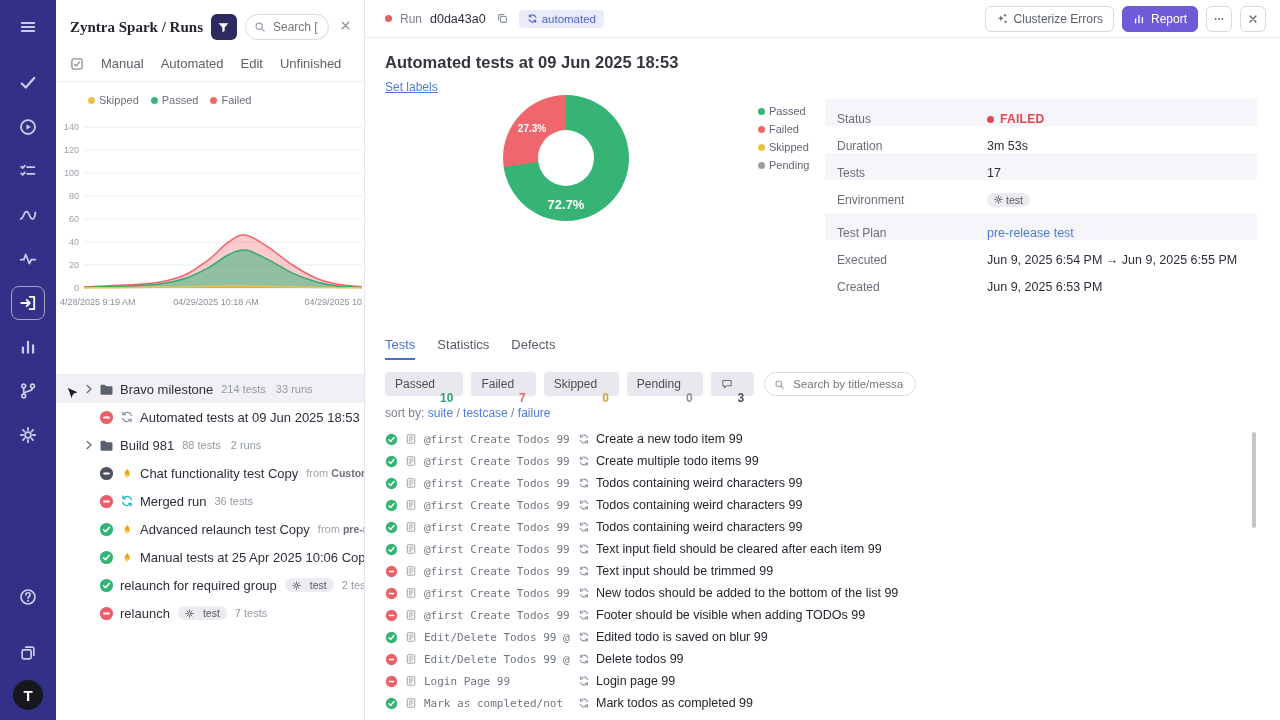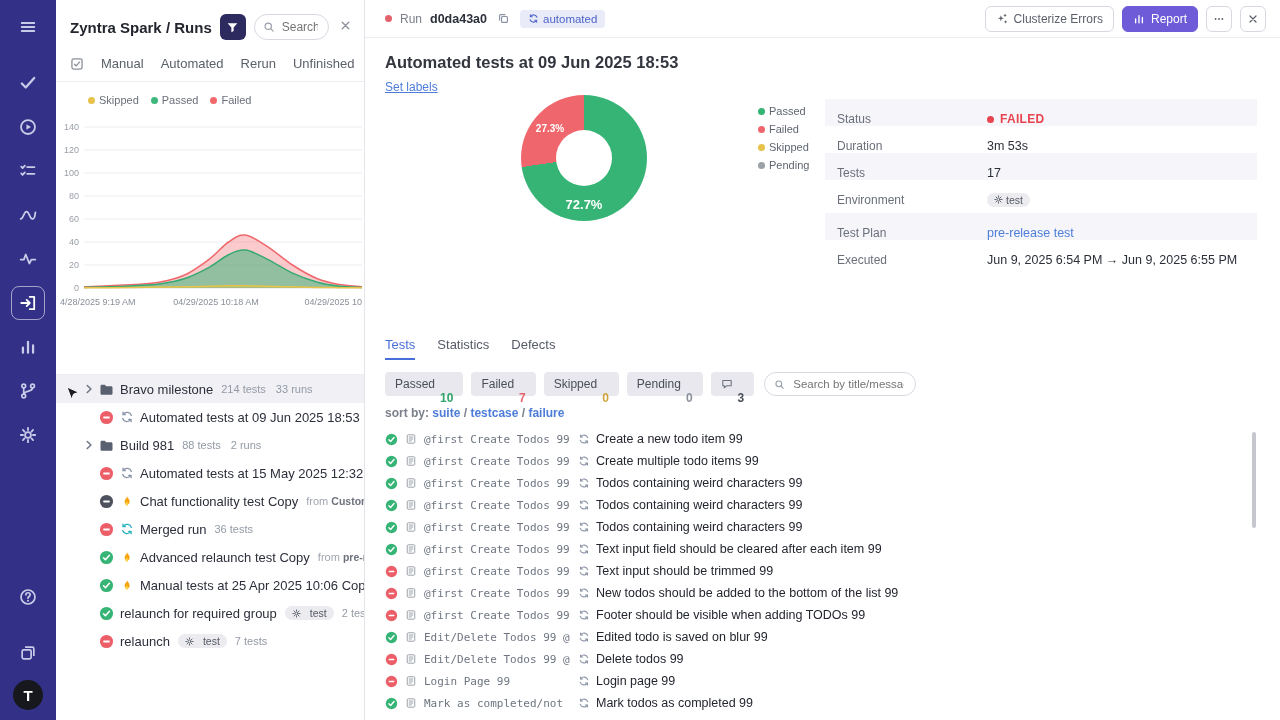--- a/index.html
+++ b/index.html
@@ -12,21 +12,21 @@
   .nav-bottom{margin-top:auto;}
   .nav-item{width:34px;height:34px;display:flex;align-items:center;justify-content:center;color:#c9cce8;border-radius:8px;cursor:pointer;box-sizing:border-box;}
   .nav-item:first-child{margin-bottom:12px;}
   .nav-item svg{width:18px;height:18px;}
   .nav-item.active{color:#fff;border:1.5px solid rgba(255,255,255,.55);}
   .logo{width:30px;height:30px;border-radius:50%;background:#17181d;color:#fff;font-weight:bold;display:flex;align-items:center;justify-content:center;font-size:15px;cursor:pointer;}
 
   
   .left-panel{position:absolute;left:56px;top:0;width:309px;height:720px;background:#fff;border-right:1px solid #e4e4ea;box-sizing:border-box;overflow:hidden;}
   .lp-header{display:flex;align-items:center;gap:8px;padding:14px 10px 10px 14px;}
-  .lp-title{font-size:15px;font-weight:bold;color:#23262e;white-space:nowrap;}
+  .lp-title{font-size:15px;font-weight:bold;color:#23262e;white-space:nowrap;font-family:Liberation Serif, serif;}
   .filter-btn{width:26px;height:26px;border:none;background:#2c2a5e;border-radius:6px;color:#fff;display:flex;align-items:center;justify-content:center;padding:0;cursor:pointer;flex:none;}
   .filter-btn svg{width:13px;height:13px;}
   .lp-search{display:flex;align-items:center;gap:5px;border:1px solid #d9d9e2;border-radius:13px;height:26px;padding:0 8px;color:#9aa0ab;flex:1;min-width:0;box-sizing:border-box;}
   .lp-search svg{width:12px;height:12px;}
   .lp-search input{border:none;outline:none;width:100%;font-size:12px;color:#444;background:transparent;min-width:0;}
   .lp-close{border:none;background:none;color:#8a8f99;padding:2px;cursor:pointer;flex:none;}
   .lp-close svg{width:13px;height:13px;}
   .lp-tabs{display:flex;align-items:center;gap:17px;padding:6px 14px 10px;border-bottom:1px solid #ececf1;color:#5b6069;font-size:13px;}
   .lp-tabs .tabs-ic{color:#8a8f99;}
   .lp-tabs .tabs-ic svg{width:14px;height:14px;}
@@ -52,37 +52,37 @@
   .from b{color:#6d727c;font-size:10.5px;}
   .badge{display:inline-flex;align-items:center;gap:3px;background:#ebebf0;border-radius:9px;padding:2px 7px;font-size:10.5px;color:#555a64;margin-right:8px;line-height:1;}
   .badge .ic{display:inline-flex;line-height:0;}
   .badge .ic svg{width:9px;height:9px;}
 
   
   .main{position:absolute;left:365px;top:0;width:915px;height:720px;background:#fff;}
   .main-topbar{height:38px;display:flex;align-items:center;gap:8px;padding:0 14px 0 20px;border-bottom:1px solid #ececf1;box-sizing:border-box;}
   .run-dot{width:7px;height:7px;border-radius:50%;background:#e2626b;flex:none;}
   .run-label{font-size:12px;color:#7a7f8a;}
-  .run-id{font-size:12.5px;font-weight:bold;color:#2b2f3a;}
+  .run-id{font-size:12.5px;font-weight:normal;color:#2b2f3a;}
   .copy-btn{color:#8a93a6;background:none;border:none;display:flex;padding:2px;cursor:pointer;}
   .copy-btn svg{width:13px;height:13px;}
   .auto-badge{display:inline-flex;align-items:center;gap:4px;background:#e9ecf8;color:#4c63c8;font-size:11.5px;border-radius:4px;padding:3px 8px;}
   .auto-badge .ic{display:inline-flex;line-height:0;}
   .auto-badge svg{width:11px;height:11px;}
   .tb-right{margin-left:auto;display:flex;gap:8px;align-items:center;}
   .btn{display:inline-flex;align-items:center;gap:6px;height:26px;padding:0 10px;border-radius:6px;border:1px solid #d8d8e0;background:#fff;color:#5a5f6a;font-size:12px;cursor:pointer;box-sizing:border-box;}
   .btn .ic{display:inline-flex;line-height:0;}
   .btn svg{width:12px;height:12px;}
   .btn.primary{background:#6e5bd8;border-color:#6e5bd8;color:#fff;}
   .btn.square{width:26px;padding:0;justify-content:center;}
   .page-title{margin:14px 0 0 20px;font-size:16.5px;line-height:20px;font-weight:bold;color:#33363f;}
   .set-labels{display:inline-block;margin:8px 0 0 20px;font-size:12px;color:#4d7dd8;text-decoration:underline;cursor:pointer;}
 
   .summary{position:relative;height:232px;}
-  .donut{position:absolute;left:156px;top:0;width:126px;height:126px;border-radius:50%;}
+  .donut{position:absolute;left:138px;top:0;width:126px;height:126px;border-radius:50%;}
   .donut::after{content:"";position:absolute;left:50%;top:50%;width:56px;height:56px;border-radius:50%;background:#fff;transform:translate(-50%,-50%);z-index:1;}
   .dl{position:absolute;color:#fff;font-weight:bold;z-index:2;transform:translate(-50%,-50%);}
   .dl-green{left:63px;top:109px;font-size:13px;}
   .dl-red{left:29px;top:33px;font-size:10px;}
   .donut-legend{position:absolute;left:393px;top:10px;display:flex;flex-direction:column;gap:6px;}
   .dlg-item{font-size:11px;color:#5f6570;display:flex;align-items:center;cursor:pointer;}
   .details{position:absolute;left:460px;top:4px;width:432px;}
   .detail-row{display:flex;align-items:flex-end;height:27px;padding:0 12px;box-sizing:border-box;font-size:12px;}
   .detail-row.shaded{background:#f5f5fa;}
   .detail-row.group-start{margin-top:6px;}
@@ -98,21 +98,21 @@
   .chips-row{display:flex;align-items:center;margin:12px 0 0 20px;}
   .chips{display:flex;gap:8px;align-items:center;}
   .chip{display:inline-flex;align-items:center;gap:5px;background:#e8e8ee;border-radius:4px;height:24px;padding:0 10px;font-size:12px;color:#4a4f58;cursor:pointer;box-sizing:border-box;}
   .chip .cnt{font-weight:bold;margin-top:28px;}
   .chip .ic{display:inline-flex;line-height:0;color:#6b7280;}
   .chip svg{width:12px;height:12px;}
   .t-search{display:flex;align-items:center;gap:6px;border:1px solid #d9d9e2;border-radius:12px;height:24px;padding:0 9px;color:#9aa0ab;width:152px;margin-left:10px;box-sizing:border-box;}
   .t-search .ic{display:inline-flex;line-height:0;}
   .t-search svg{width:11px;height:11px;}
   .t-search input{border:none;outline:none;width:100%;font-size:11.5px;background:transparent;color:#444;min-width:0;}
-  .sort-row{margin:10px 16px 0 20px;font-size:12px;color:#7a7f8a;font-weight:bold;}
+  .sort-row{margin:10px 16px 0 20px;font-size:12px;color:#7a7f8a;}
   .sort-row a{color:#4d7dd8;cursor:pointer;text-decoration:none;}
 
   .tests{margin-top:8px;}
   .test-row{display:flex;align-items:center;height:22px;padding-left:20px;font-size:12.5px;color:#23262e;cursor:pointer;white-space:nowrap;}
   .test-row .ic{display:inline-flex;flex:none;line-height:0;}
   .t-status svg{width:13px;height:13px;}
   .t-case{color:#9aa0a8;margin-left:7px;}
   .t-case svg{width:12px;height:12px;}
   .suite{font-family:"DejaVu Sans Mono",monospace;font-size:11px;color:#6e7581;width:146px;flex:none;margin-left:7px;overflow:hidden;}
   .t-auto{color:#8a93a6;margin-left:8px;}
@@ -259,21 +259,21 @@
     </div>
     <div class="lp-tabs" id="lp-tabs">
       <span class="ic tabs-ic">
           <svg viewBox="0 0 16 16" fill="none" stroke="currentColor" stroke-width="1.5" stroke-linejoin="round">
             <rect x="2.2" y="2.2" width="11.6" height="11.6" rx="2"></rect>
             <path d="M5.2 8.2l2 2 3.6-4.4" stroke-linecap="round"></path>
           </svg>
         </span>
     <span class="lp-tab">Manual</span>
         <span class="lp-tab">Automated</span>
-        <span class="lp-tab">Rerun</span>
+        <span class="lp-tab">Edit</span>
         <span class="lp-tab">Unfinished</span>
       </div>
     <div class="lp-legend" id="lp-legend">
         <span class="lg-item">
           <span class="dot" style="background: rgb(231, 195, 74);"></span>
           <span>Skipped</span>
         </span>
         <span class="lg-item">
           <span class="dot" style="background: rgb(61, 183, 124);"></span>
           <span>Passed</span>
@@ -360,36 +360,20 @@
             </svg>
           </span>
           <span class="tree-label">Build 981</span>
           <span class="meta">88 tests</span>
           <span class="meta">2 runs</span>
         </div>
         <div class="tree-row">
           <span class="slot"></span>
           <span class="ic st-ic">
             <svg viewBox="0 0 16 16">
-              <circle cx="8" cy="8" r="7" fill="#ec5f68"></circle>
-              <rect x="4.4" y="7" width="7.2" height="2" rx="1" fill="#fff"></rect>
-            </svg>
-          </span>
-          <span class="ic automated-ic">
-            <svg viewBox="0 0 16 16" fill="none" stroke="currentColor" stroke-width="1.5" stroke-linecap="round" stroke-linejoin="round">
-              <path d="M13 6.2A5.2 5.2 0 0 0 3.9 4.9M3 9.8a5.2 5.2 0 0 0 9.1 1.3"></path>
-              <path d="M3.4 2.6v2.7h2.7M12.6 13.4v-2.7H9.9"></path>
-            </svg>
-          </span>
-          <span class="tree-label">Automated tests at 15 May 2025 12:32</span>
-        </div>
-        <div class="tree-row">
-          <span class="slot"></span>
-          <span class="ic st-ic">
-            <svg viewBox="0 0 16 16">
               <circle cx="8" cy="8" r="7" fill="#4d525e"></circle>
               <rect x="4.4" y="7" width="7.2" height="2" rx="1" fill="#fff"></rect>
             </svg>
           </span>
           <span class="ic flame-ic">
             <svg viewBox="0 0 16 16">
               <path d="M8.2 1.4c.5 2.1-1.1 3.2-2.2 4.9-1.2 1.9-.9 5 2 6.2 3-1 3.7-4.1 2.4-6.3-.8-1.4-2.5-2.5-2.2-4.8z" fill="#f6a40e"></path>
               <path d="M8 13.6c-1.5-.6-2.1-1.9-1.7-3.1.4-1 1.2-1.3 1.6-2.2.6 1 .2 1.6 1 2.4.8.9.6 2.3-.9 2.9z" fill="#fcd34d"></path>
             </svg>
           </span>
@@ -607,20 +591,24 @@
           <div class="detail-row shaded group-start">
             <span class="d-label">Test Plan</span>
             <span class="d-value">
               <a class="link">pre-release test</a>
             </span>
           </div>
           <div class="detail-row">
             <span class="d-label">Executed</span>
             <span class="d-value">Jun 9, 2025 6:54 PM → Jun 9, 2025 6:55 PM</span>
           </div>
+          <div class="detail-row">
+            <span class="d-label">Created</span>
+            <span class="d-value">Jun 9, 2025 6:53 PM</span>
+          </div>
         </div>
     </div>
 
     <div class="rd-tabs" id="rd-tabs">
         <span class="rd-tab active">Tests</span>
         <span class="rd-tab">Statistics</span>
         <span class="rd-tab">Defects</span>
       </div>
 
     <div class="chips-row">

